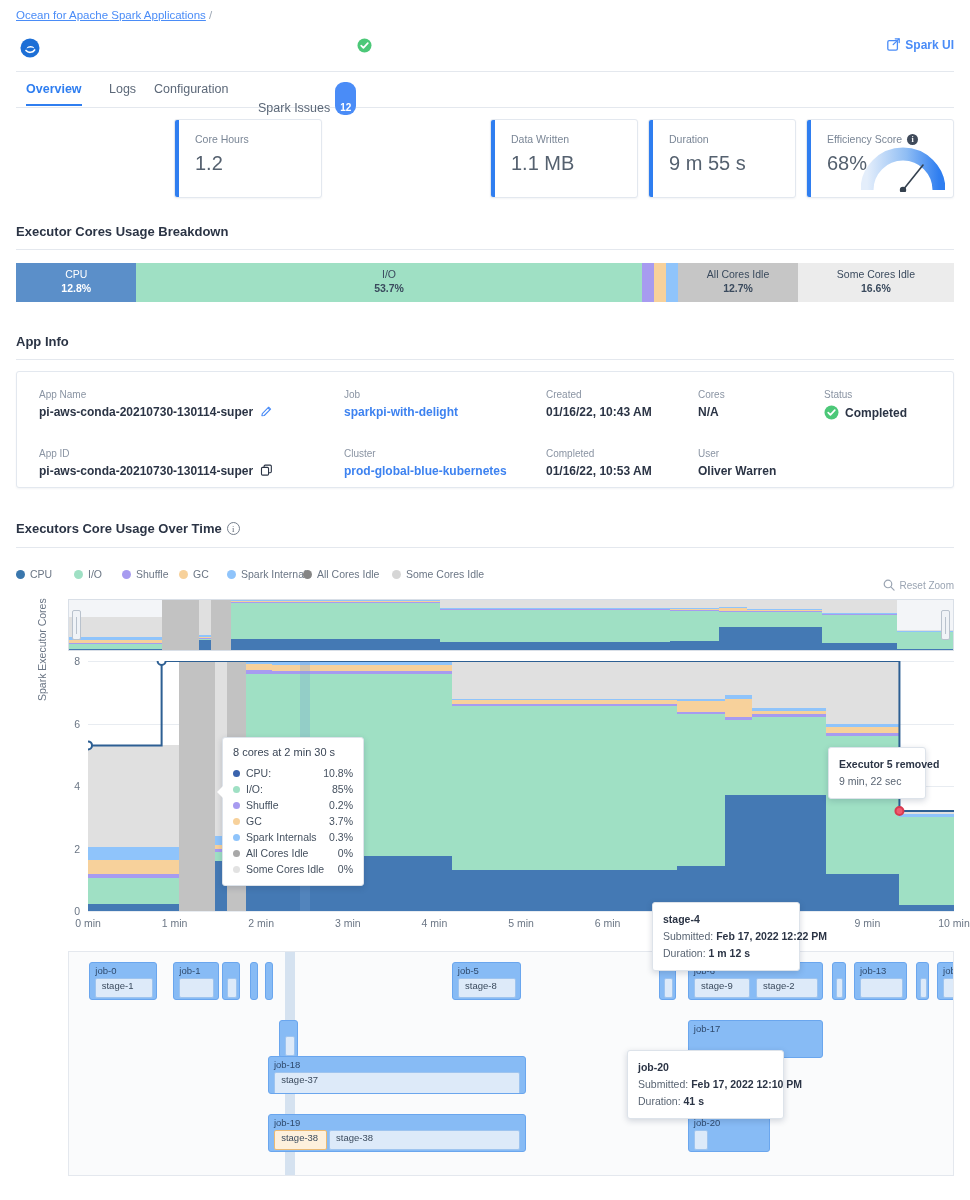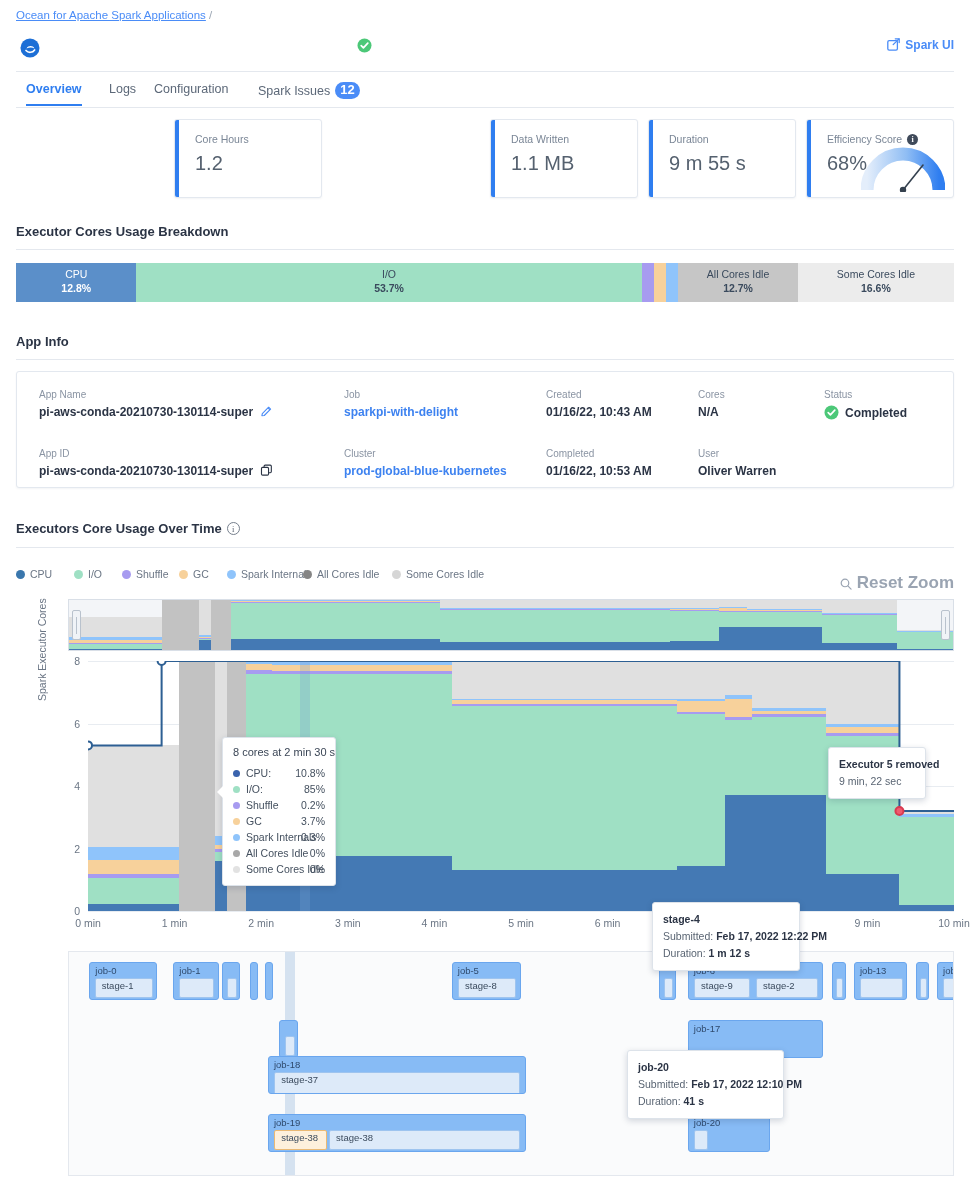--- a/index.html
+++ b/index.html
@@ -27,21 +27,21 @@
   .spark-ui { position:absolute; right:0; top:4px; color:#4a8cf7; font-weight:bold; font-size:12px; white-space:nowrap; }
   .spark-ui .ext { display:inline-block; vertical-align:-2px; margin-right:5px; }
 
   .hr { position:absolute; left:16px; right:16px; height:1px; background:#e4e8ee; }
 
   
   .tabs { position:absolute; left:16px; top:82px; height:26px; }
   .tab { position:absolute; top:0; font-size:12.5px; color:#5c6878; white-space:nowrap; padding-bottom:8px; }
   .tab.active { color:#2f7ef0; font-weight:bold; border-bottom:2.5px solid #2f7ef0; }
   .badge { display:inline-block; background:#4a8cf7; color:#fff; border-radius:9px;
-           font-size:13px; font-weight:bold; padding:0 5px 2px 5px; margin-left:5px; vertical-align:1px; }
+           font-size:10px; font-weight:bold; padding:20px 5px 2px 5px; margin-left:5px; vertical-align:1px; }
 
   
   .kpis { position:absolute; left:16px; top:119px; width:938px; height:79px; }
   .kpi { position:absolute; top:0; height:79px; background:#fff; border:1px solid #e3e8ef;
          border-radius:3px; box-shadow:0 1px 2px rgba(20,40,80,.05); overflow:hidden; }
   .kpi .accent { position:absolute; left:0; top:0; bottom:0; width:4px; background:#2f7ef0; }
   .kpi .k-label { position:absolute; left:20px; top:13px; font-size:10.5px; color:#7a8696; white-space:nowrap; }
   .kpi .k-value { position:absolute; left:20px; top:32px; font-size:20px; color:#55616f; white-space:nowrap; }
   .info-dot { display:inline-block; width:11px; height:11px; border-radius:50%; background:#3f4a5a;
               color:#fff; font-size:8px; font-weight:bold; text-align:center; line-height:11px;
@@ -70,21 +70,21 @@
   .fld .f-value { font-size:12px; font-weight:bold; color:#2b3445; white-space:nowrap; }
   .fld .f-value.link { color:#3d82f0; }
   .fld .f-value.plain { font-weight:bold; }
   .icon-btn { display:inline-block; vertical-align:-2px; margin-left:7px; }
 
   
   .chartbox { position:absolute; left:16px; top:568px; width:938px; height:616px; }
   .legend { position:absolute; left:0; top:0; height:20px; }
   .lg { position:absolute; top:0; font-size:10.5px; color:#6b7685; white-space:nowrap; }
   .lg .dot { display:inline-block; width:9px; height:9px; border-radius:50%; margin-right:5px; vertical-align:-1px; }
-  .reset-zoom { position:absolute; right:0; top:5px; font-size:17px; color:#9aa4b2; font-weight:bold; white-space:nowrap; }
+  .reset-zoom { position:absolute; right:0; top:11px; font-size:10px; color:#9aa4b2; font-weight:normal; white-space:nowrap; }
 
   .minimap { position:absolute; left:52px; top:31px; width:886px; height:52px;
              border:1px solid #d9dfe7; background:#f3f5f8; overflow:hidden; }
   .handle { position:absolute; top:10px; width:9px; height:30px; background:#f0f3f7;
             border:1px solid #b9c2cd; border-radius:2px; }
   .handle:after { content:""; position:absolute; left:3px; top:6px; width:1px; height:17px; background:#b9c2cd; }
 
   .plot { position:absolute; left:72px; top:93px; width:866px; height:250px; }
   .ylab { position:absolute; left:-52px; top:40px; transform:rotate(-90deg); transform-origin:left top;
           font-size:10.5px; color:#6b7685; white-space:nowrap; }
@@ -604,21 +604,21 @@
           <div class="stgblk" style="left: 60.112px; width: 190.944px; top: 15px; height: 20px;">
             <div class="slab">stage-38</div>
           </div>
         </div>
         <div class="jobblk" style="left: 618.8px; width: 82.212px; top: 162px; height: 38px;">
           <div class="jlab">job-20</div>
           <div class="stgblk" style="left: 5.304px; width: 14.144px; top: 15px; height: 20px;"></div>
         </div>
       </div>
 
-    <div class="tt" id="chart-tt" style="left:206px; top:169px; width:114px;">
+    <div class="tt" id="chart-tt" style="left:206px; top:169px; width:142px;">
       <div class="tt-arrow-l"></div>
       <div class="tt-title">8 cores at 2 min 30 s</div>
       <div id="tt-rows">
           <div class="tt-row"><span class="dot" style="background: rgb(58, 99, 173);"></span><span class="nm">CPU:</span><span class="vl">10.8%</span></div>
           <div class="tt-row"><span class="dot" style="background: rgb(159, 224, 196);"></span><span class="nm">I/O:</span><span class="vl">85%</span></div>
           <div class="tt-row"><span class="dot" style="background: rgb(167, 155, 240);"></span><span class="nm">Shuffle</span><span class="vl">0.2%</span></div>
           <div class="tt-row"><span class="dot" style="background: rgb(247, 209, 155);"></span><span class="nm">GC</span><span class="vl">3.7%</span></div>
           <div class="tt-row"><span class="dot" style="background: rgb(143, 196, 251);"></span><span class="nm">Spark Internals</span><span class="vl">0.3%</span></div>
           <div class="tt-row"><span class="dot" style="background: rgb(168, 168, 168);"></span><span class="nm">All Cores Idle</span><span class="vl">0%</span></div>
           <div class="tt-row"><span class="dot" style="background: rgb(226, 226, 226);"></span><span class="nm">Some Cores Idle</span><span class="vl">0%</span></div>

